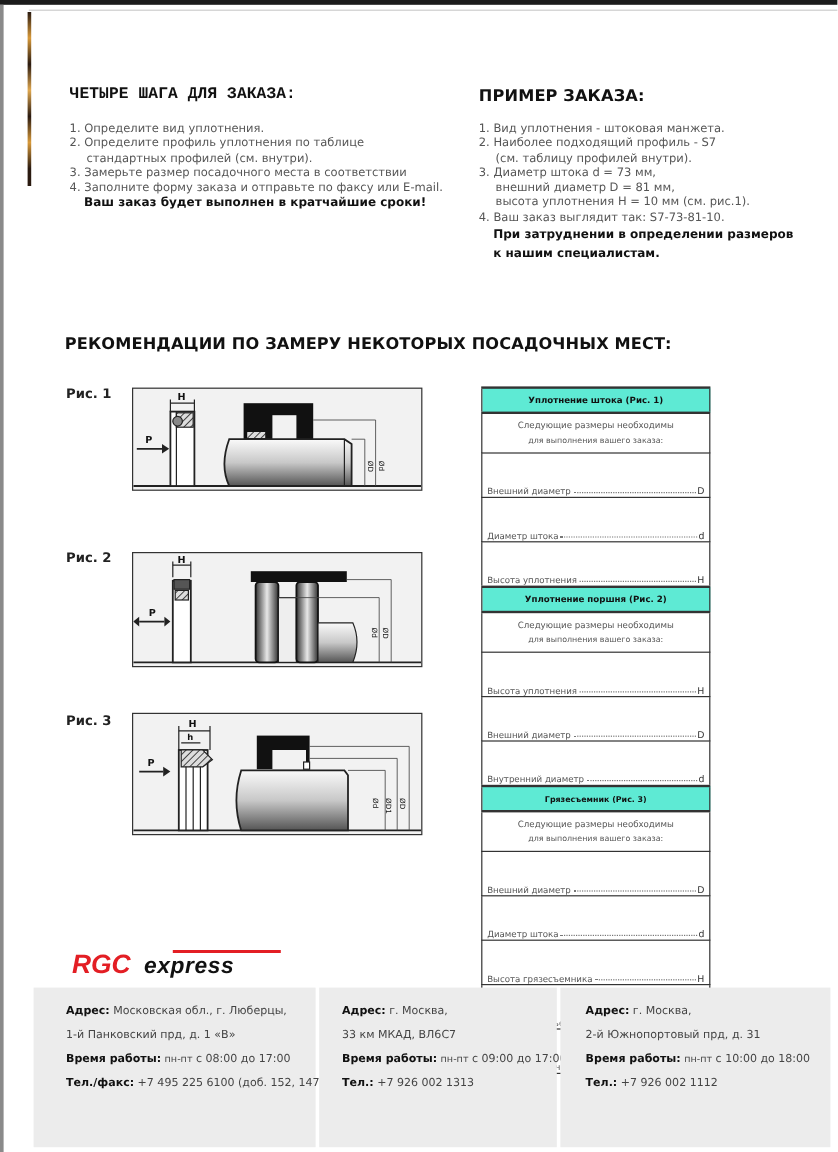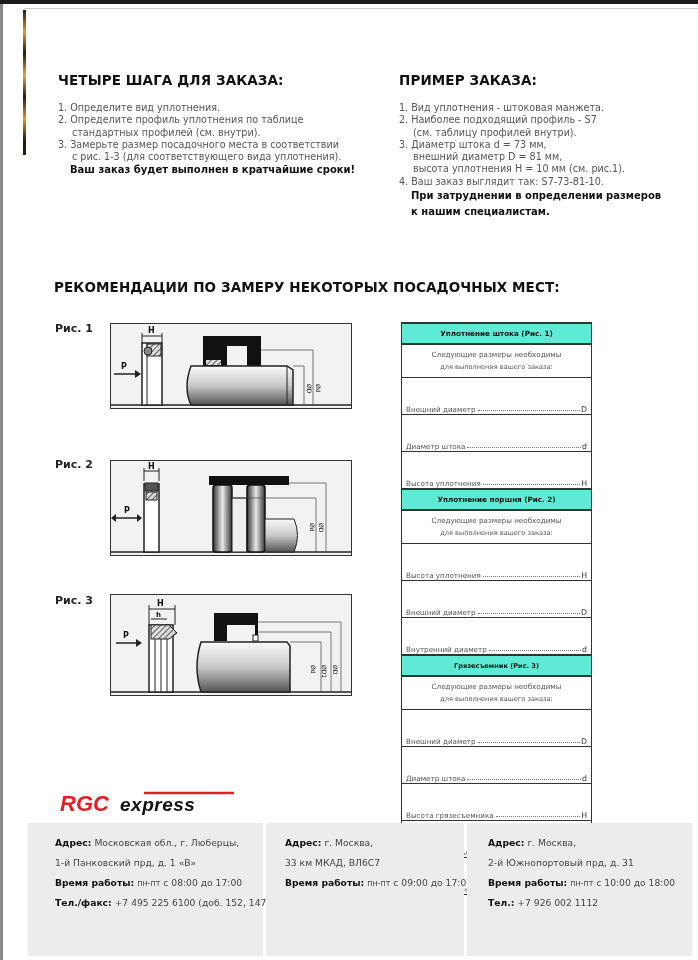--- a/index.html
+++ b/index.html
@@ -51,25 +51,26 @@
   .panel .small { font-size: 8px; }
 </style>
 </head>
 <body>
 
 <div class="topbar"></div>
 <div class="leftedge"></div>
 <div class="binding"></div>
 <div class="page-edge"></div>
 
-<h2 class="sec" style="left:58px; top:72px;">ЧЕТЫРЕ ШАГА ДЛЯ ЗАКАЗА:</h2>
+<h2 class="sec" style="left:58px; top:72px;font-family:Liberation Mono, monospace;">ЧЕТЫРЕ ШАГА ДЛЯ ЗАКАЗА:</h2>
 <ul class="steps" style="left:58px; top:102px;">
   <li><span>1.</span> <span>Определите вид уплотнения.</span></li>
   <li><span>2.</span> <span>Определите профиль уплотнения по таблице</span><span class="indent">стандартных профилей (см. внутри).</span></li>
-  <li><span>3.</span> <span>Замерьте размер посадочного места в соответствии</span><span class="indent">с рис. 1-3 (для соответствующего вида уплотнения).</span></li>
+  <li><span>3.</span> <span>Замерьте размер посадочного места в соответствии</span></li>
+  <li><span>4.</span> <span>Заполните форму заказа и отправьте по факсу или E-mail.</span></li>
   <li class="bold-note" style="line-height:13px;">Ваш заказ будет выполнен в кратчайшие сроки!</li>
 </ul>
 
 <h2 class="sec" style="left:399px; top:72px;">ПРИМЕР ЗАКАЗА:</h2>
 <ul class="steps" style="left:399px; top:102px;">
   <li><span>1.</span> <span>Вид уплотнения - штоковая манжета.</span></li>
   <li><span>2.</span> <span>Наиболее подходящий профиль - S7</span><span class="indent">(см. таблицу профилей внутри).</span></li>
   <li><span>3.</span> <span>Диаметр штока d = 73 мм,</span><span class="indent">внешний диаметр D = 81 мм,</span><span class="indent">высота уплотнения H = 10 мм (см. рис.1).</span></li>
   <li><span>4.</span> <span>Ваш заказ выглядит так: S7-73-81-10.</span></li>
   <li class="bold-note">
@@ -359,20 +360,21 @@
   <div class="line"><b>Адрес:</b> <span>Московская обл., г. Люберцы,</span></div>
   <div class="line">1-й Панковский прд, д. 1 «В»</div>
   <div class="line"><b>Время работы:</b> <span class="small">пн-пт</span> <span>с 08:00 до 17:00</span></div>
   <div class="line"><b>Тел./факс:</b> <span>+7 495 225 6100 (доб. 152, 147)</span></div>
 </div>
 
 <div class="panel" style="left:266px; width:198px; padding:10px 0 0 19px; box-sizing:border-box;">
   <div class="line"><b>Адрес:</b> <span>г. Москва,</span></div>
   <div class="line">33 км МКАД, ВЛ6С7</div>
   <div class="line"><b>Время работы:</b> <span class="small">пн-пт</span> <span>с 09:00 до 17:00</span></div>
+  <div class="line"><b>Тел.:</b> <span>+7 926 002 1313</span></div>
 </div>
 
 <div class="panel" style="left:467px; width:225px; padding:10px 0 0 21px; box-sizing:border-box;">
   <div class="line"><b>Адрес:</b> <span>г. Москва,</span></div>
   <div class="line">2-й Южнопортовый прд, д. 31</div>
   <div class="line"><b>Время работы:</b> <span class="small">пн-пт</span> <span>с 10:00 до 18:00</span></div>
   <div class="line"><b>Тел.:</b> <span>+7 926 002 1112</span></div>
 </div>
 
 </body></html>

